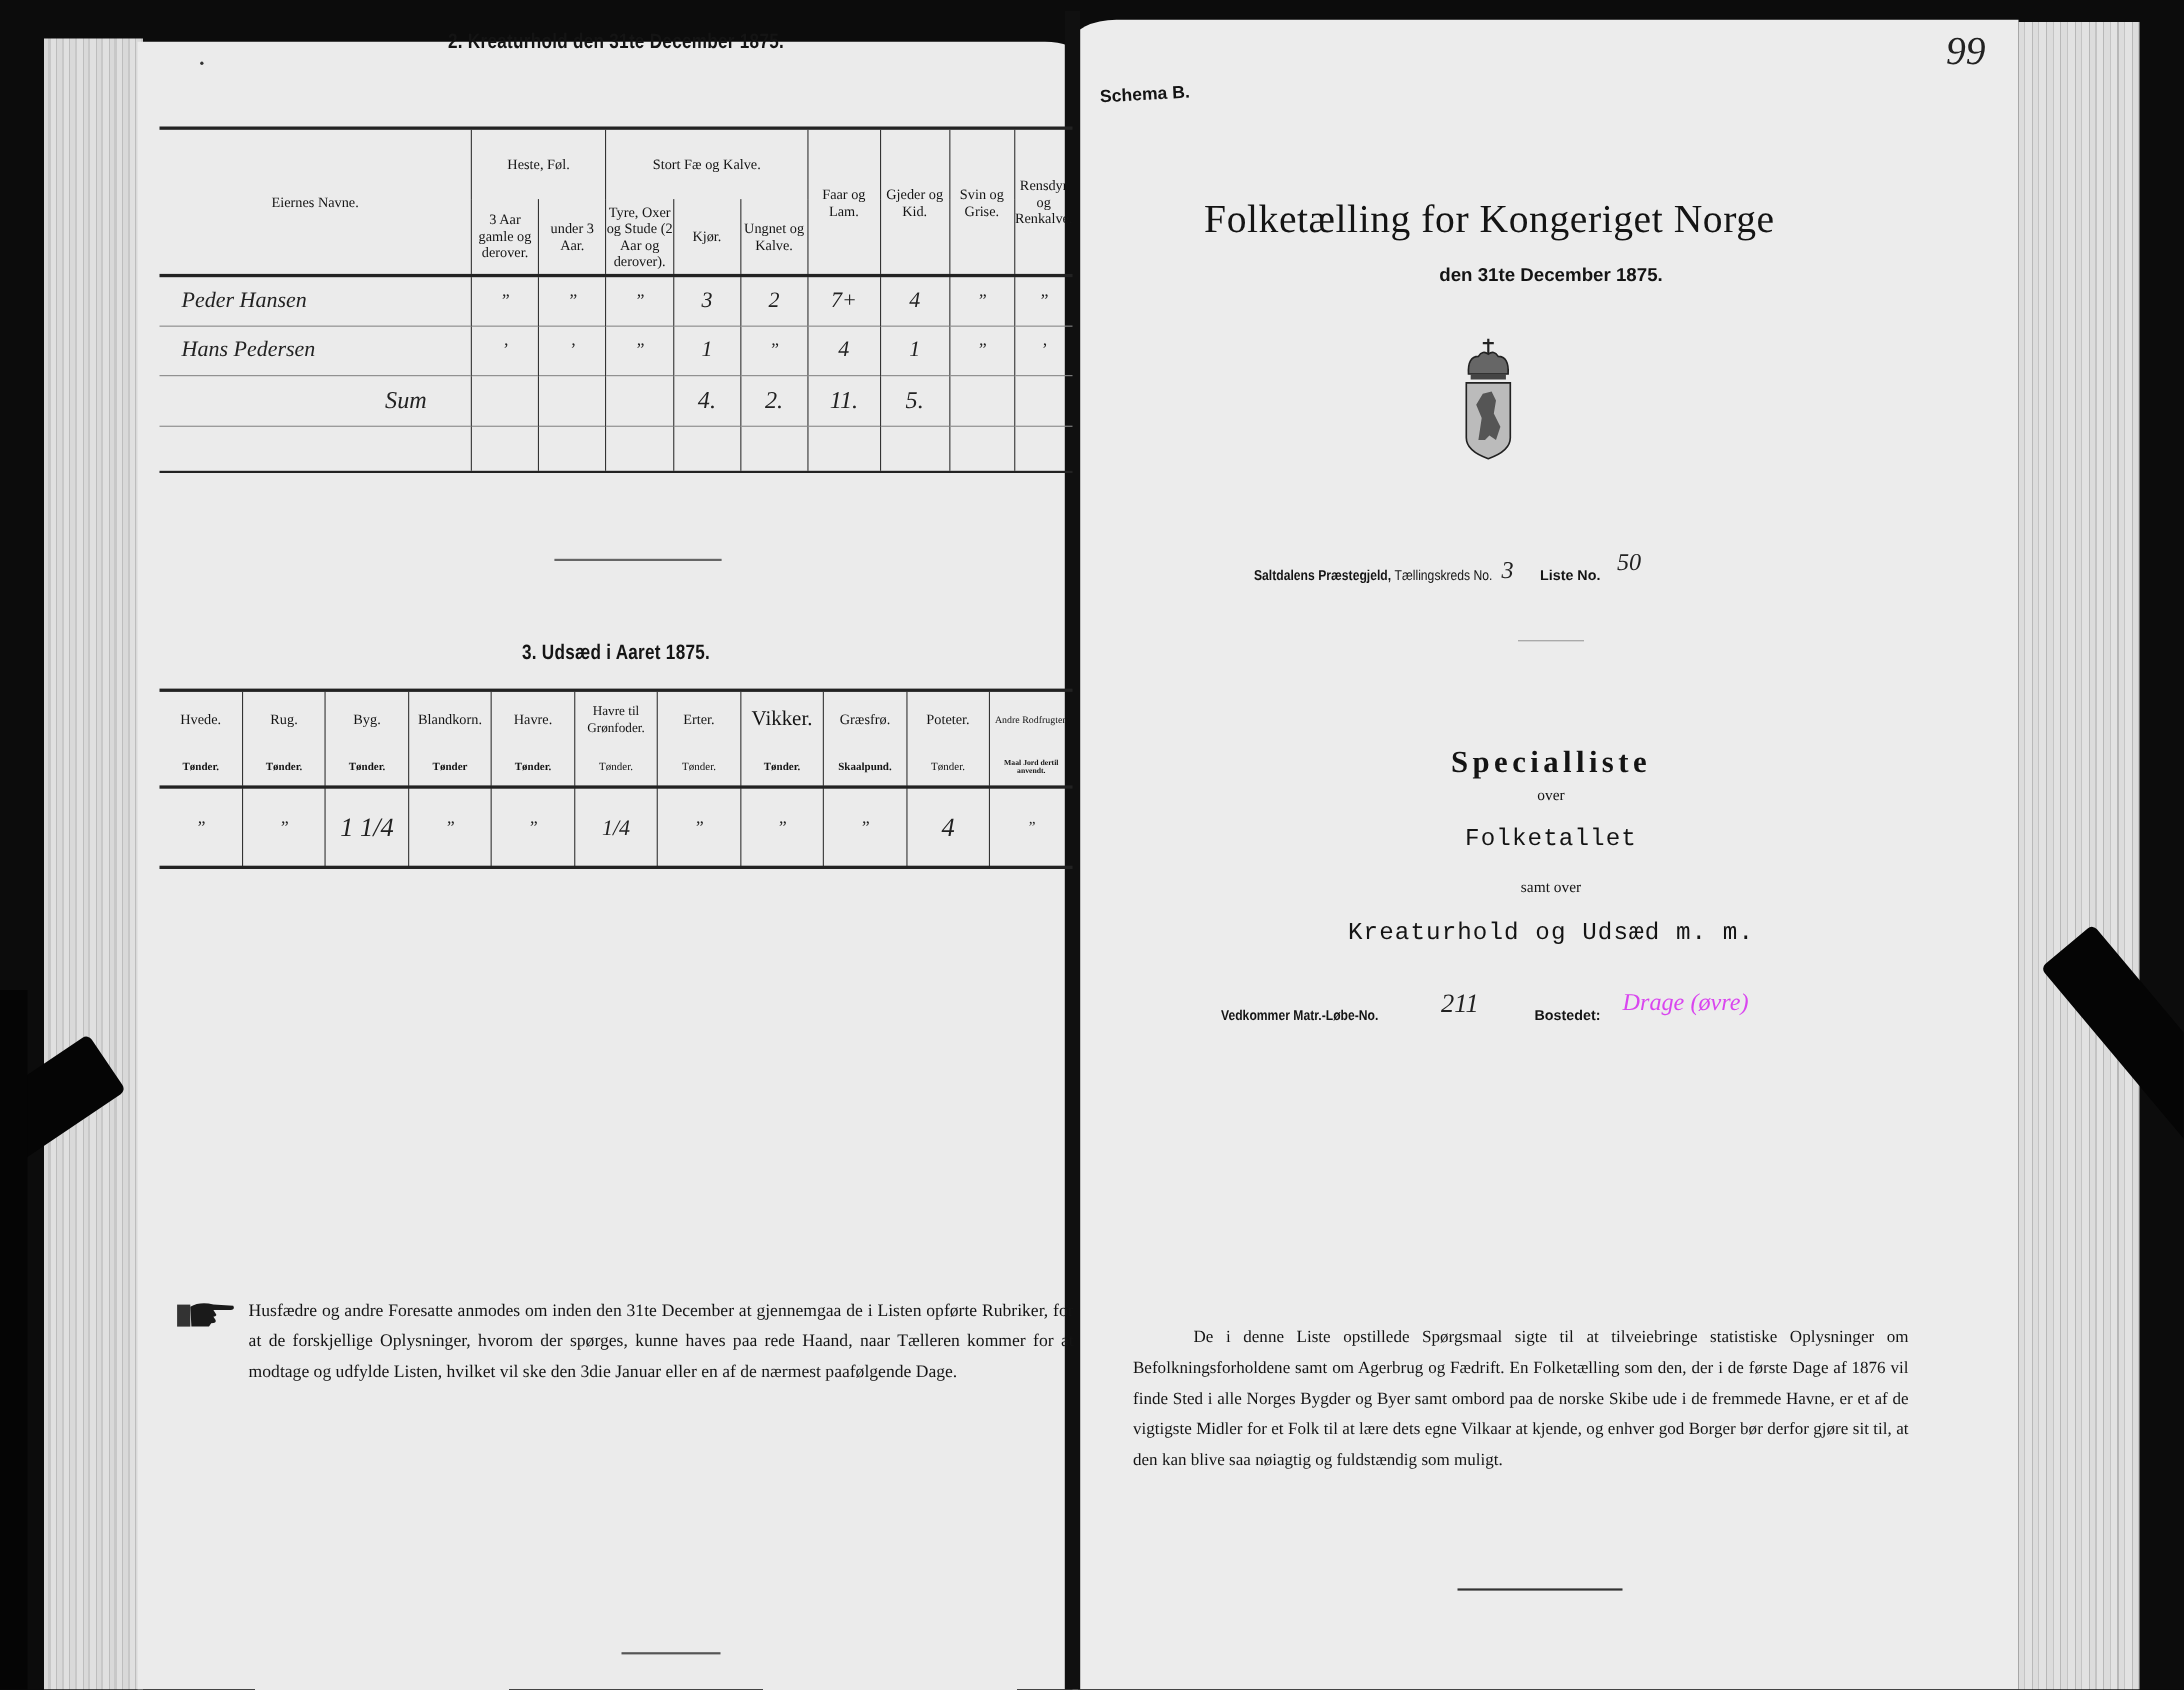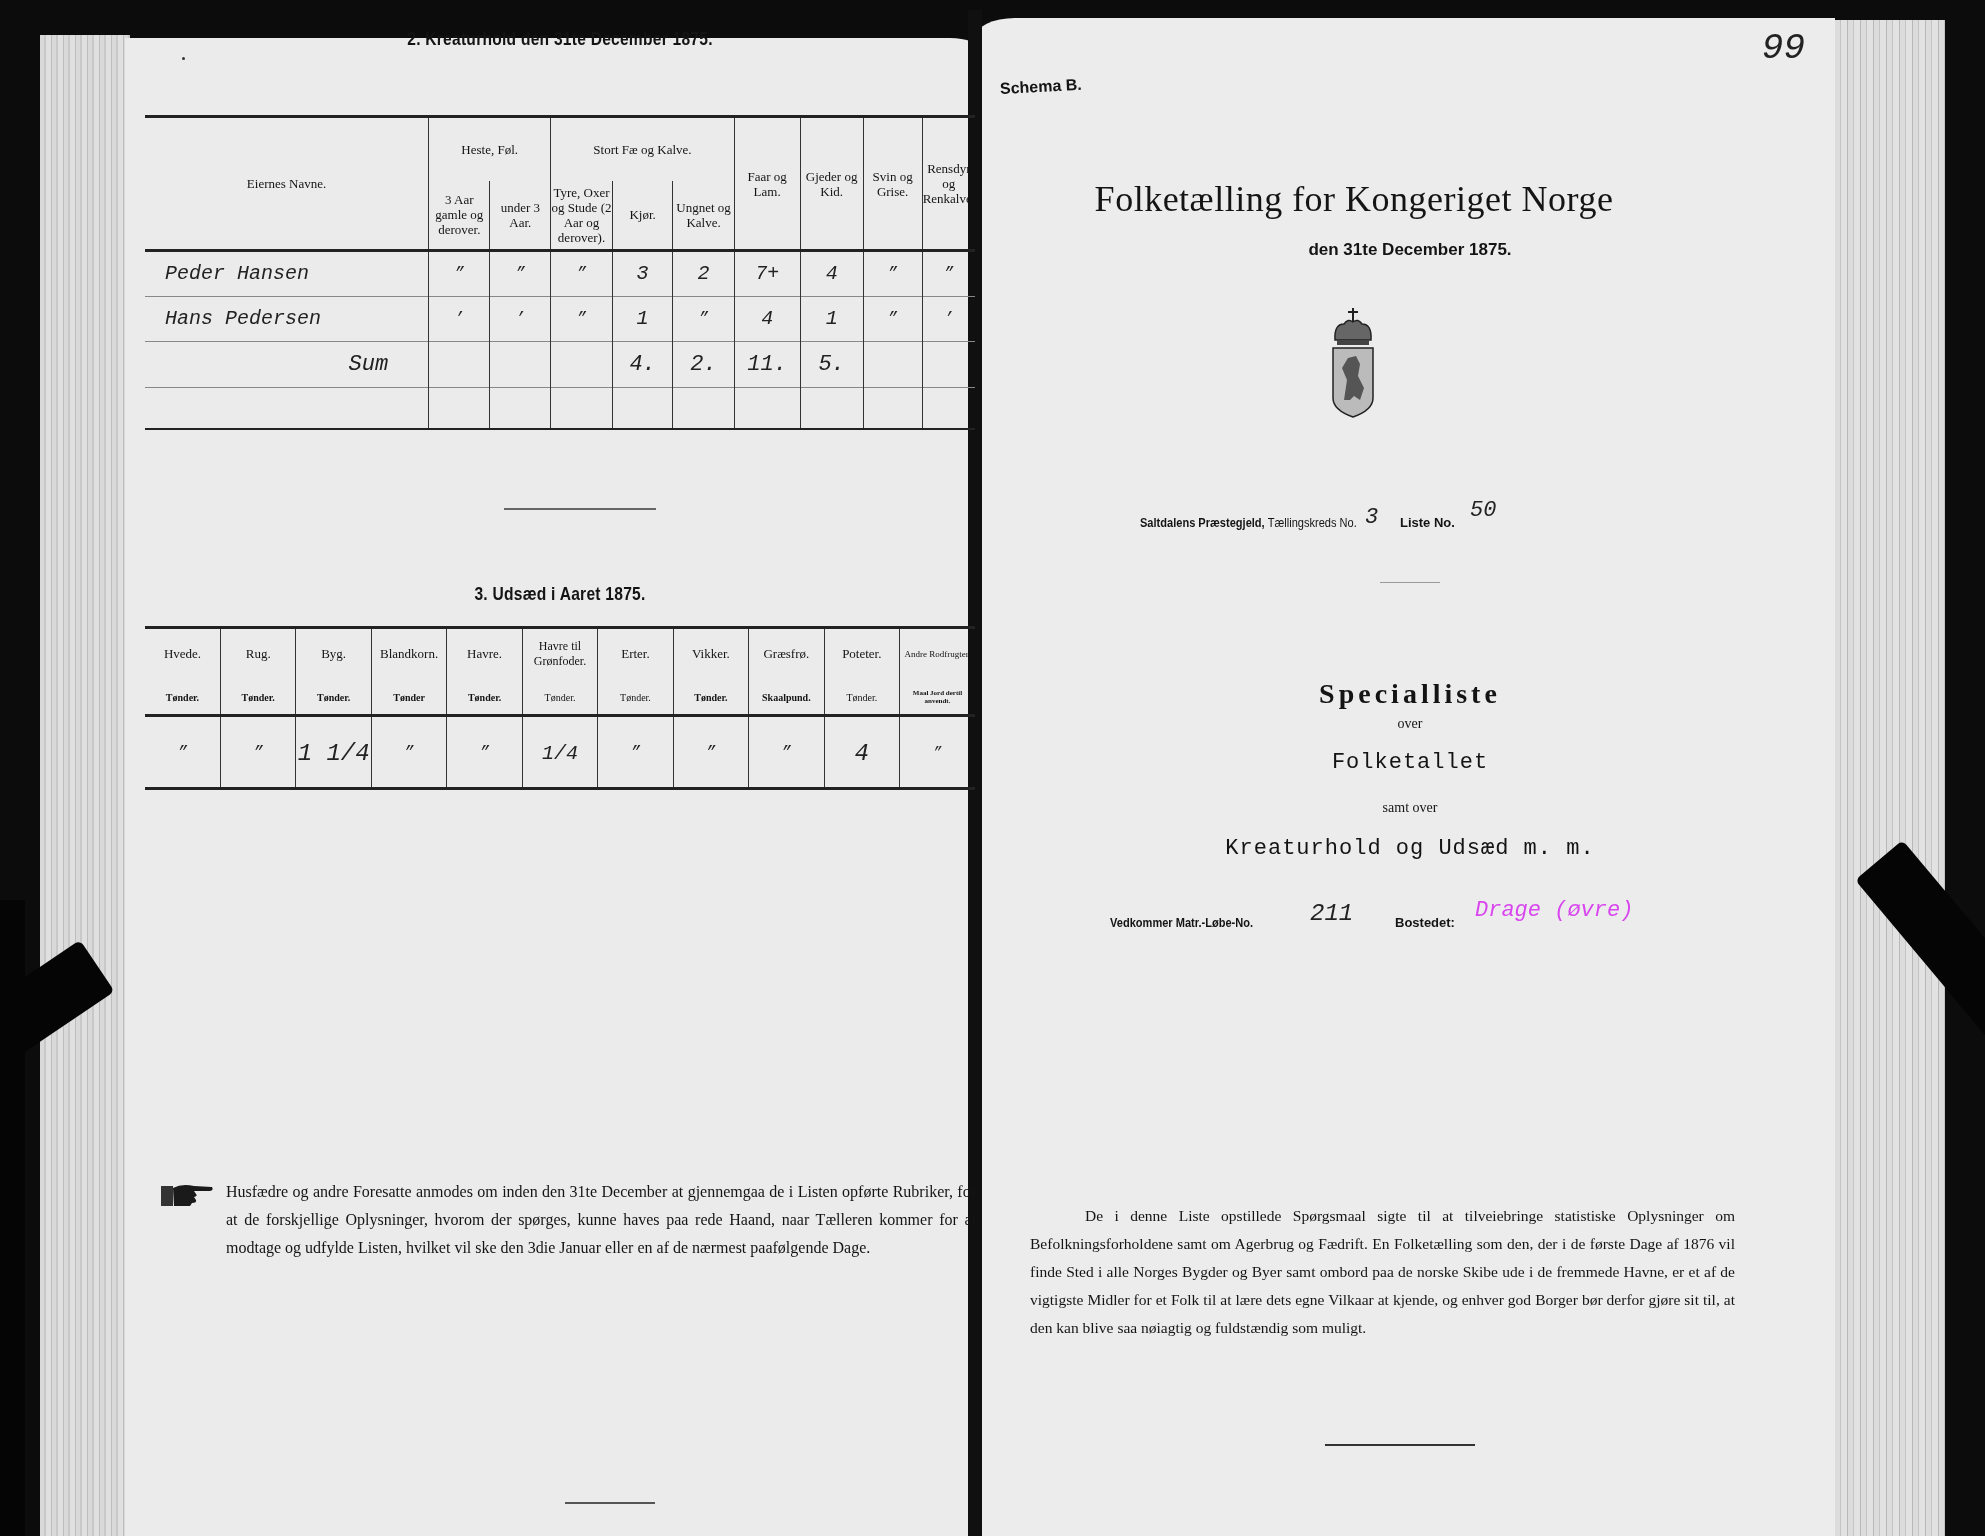--- a/index.html
+++ b/index.html
@@ -31,21 +31,21 @@
     letter-spacing:0.3px; transform:scaleX(0.82); transform-origin:center;
     text-align:center;
   }
   table.census { border-collapse:collapse; position:absolute; }
   table.census th, table.census td {
     border-left:1.5px solid #333; font-weight:normal; padding:0; text-align:center;
     vertical-align:middle;
   }
   table.census tr.header-row th { font-size:13px; line-height:15px; }
   table.census .small { font-size:9.5px; line-height:11px; }
-  .hand { font-family:Liberation Mono, monospace; font-style:italic; color:#222; }
+  .hand { font-family:Liberation Serif, serif; font-style:italic; color:#222; }
   .rule { background:#222; height:3px; }
   .thin { background:#555; height:1px; }
   .bar {
     background:#050505; width:62px; height:260px; border-radius:6px;
   }
   .body-text { font-size:16px; line-height:28px; text-align:justify; }
   .center { text-align:center; }
 </style>
 </head>
 <body>
@@ -153,21 +153,21 @@
 <table class="census" style="left:145px; top:629px; width:830px; height:160px; table-layout:fixed;">
   <tbody>
       <tr style="height:50px;">
     <th style="border-left:none;font-size:13px;">Hvede.</th>
     <th style="font-size:13px;">Rug.</th>
     <th style="font-size:13px;">Byg.</th>
     <th style="font-size:13px;">Blandkorn.</th>
     <th style="font-size:13px;">Havre.</th>
     <th style="font-size:12px;">Havre til Grønfoder.</th>
     <th style="font-size:13px;">Erter.</th>
-    <th style="font-size:13px;">Vikker.</th>
+    <th style="font-size:19px;">Vikker.</th>
     <th style="font-size:13px;">Græsfrø.</th>
     <th style="font-size:13px;">Poteter.</th>
     <th class="small" style="font-size:9px;">Andre Rodfrugter.</th>
   </tr>
   <tr style="height:35px; border-bottom:3px solid #222;">
     <th style="border-left:none;font-size:10px;font-weight:bold;">Tønder.</th>
     <th style="font-size:10px;font-weight:bold;">Tønder.</th>
     <th style="font-size:10px;font-weight:bold;">Tønder.</th>
     <th style="font-size:10px;font-weight:bold;">Tønder</th>
     <th style="font-size:10px;font-weight:bold;">Tønder.</th>

